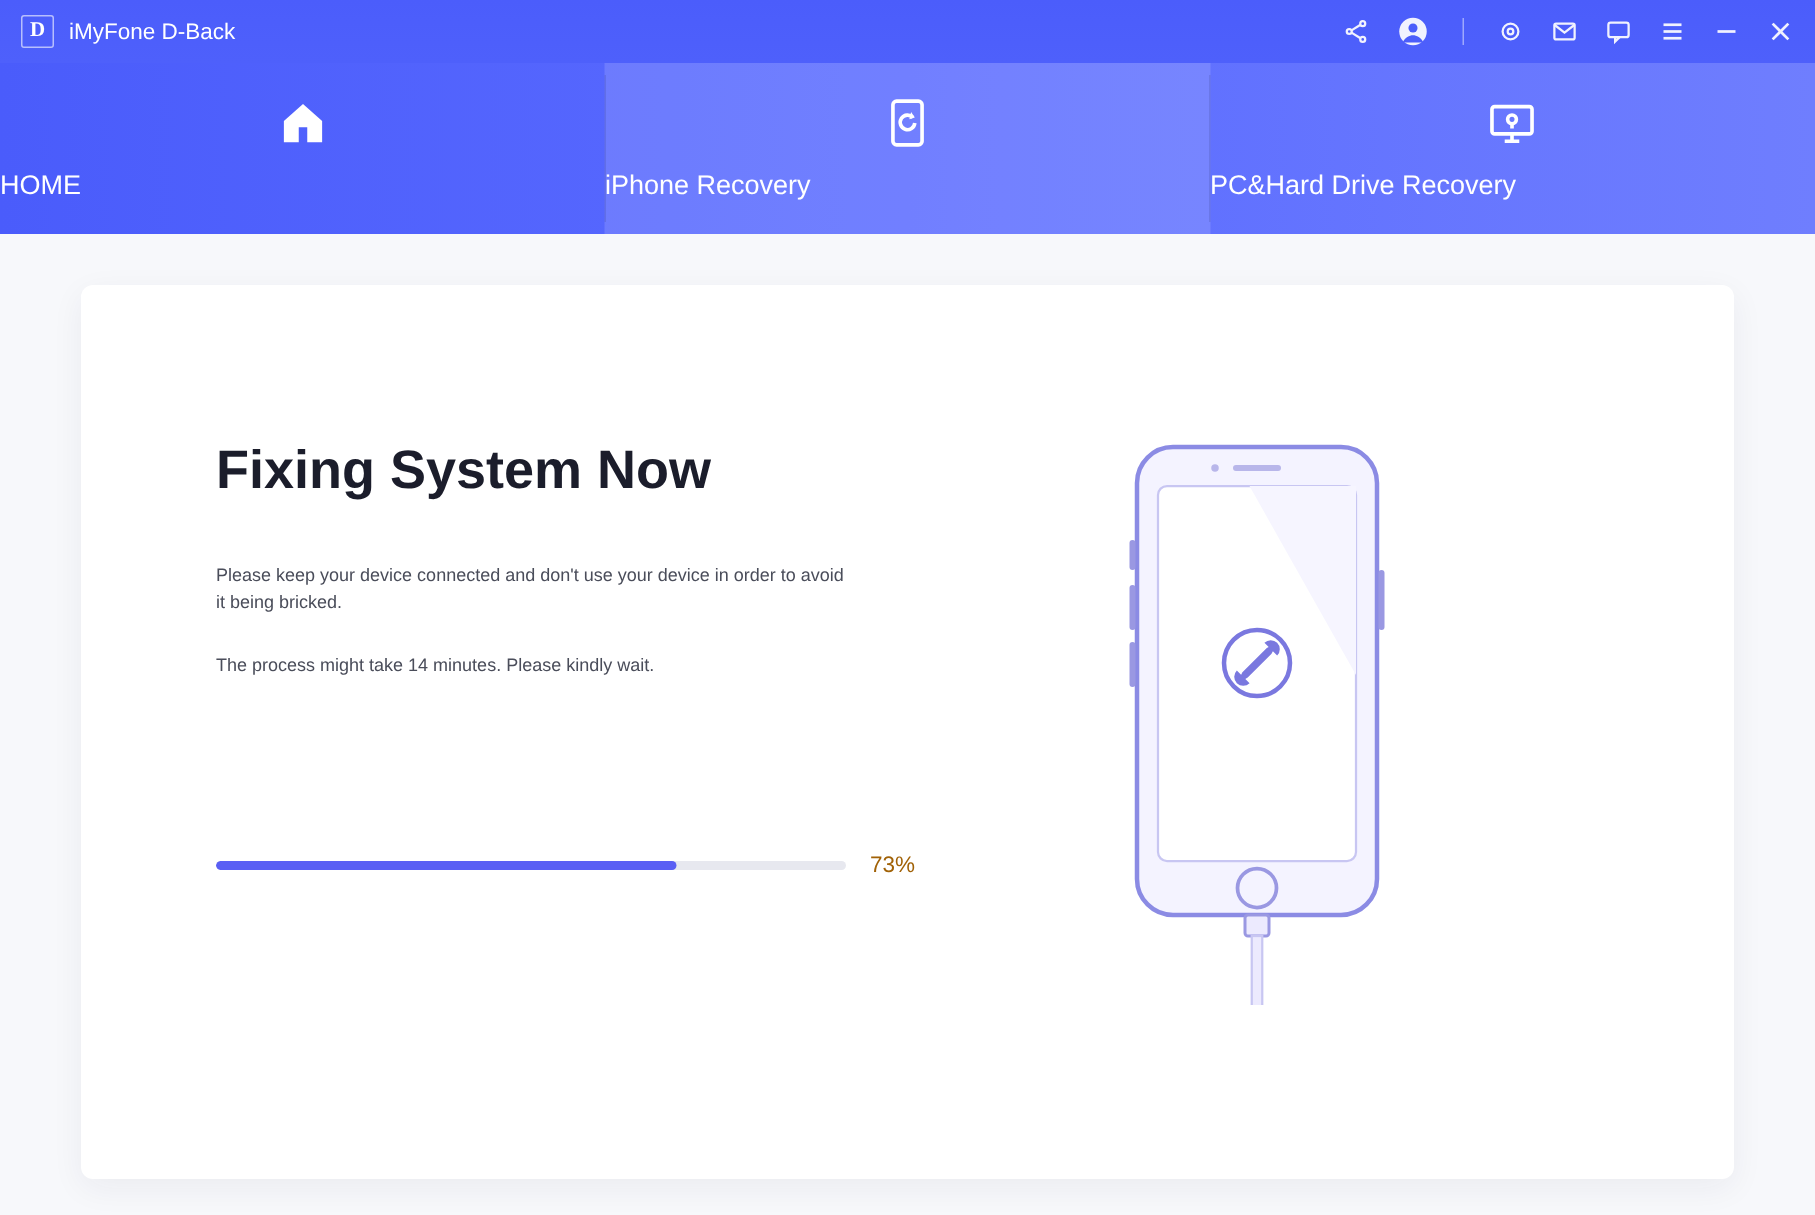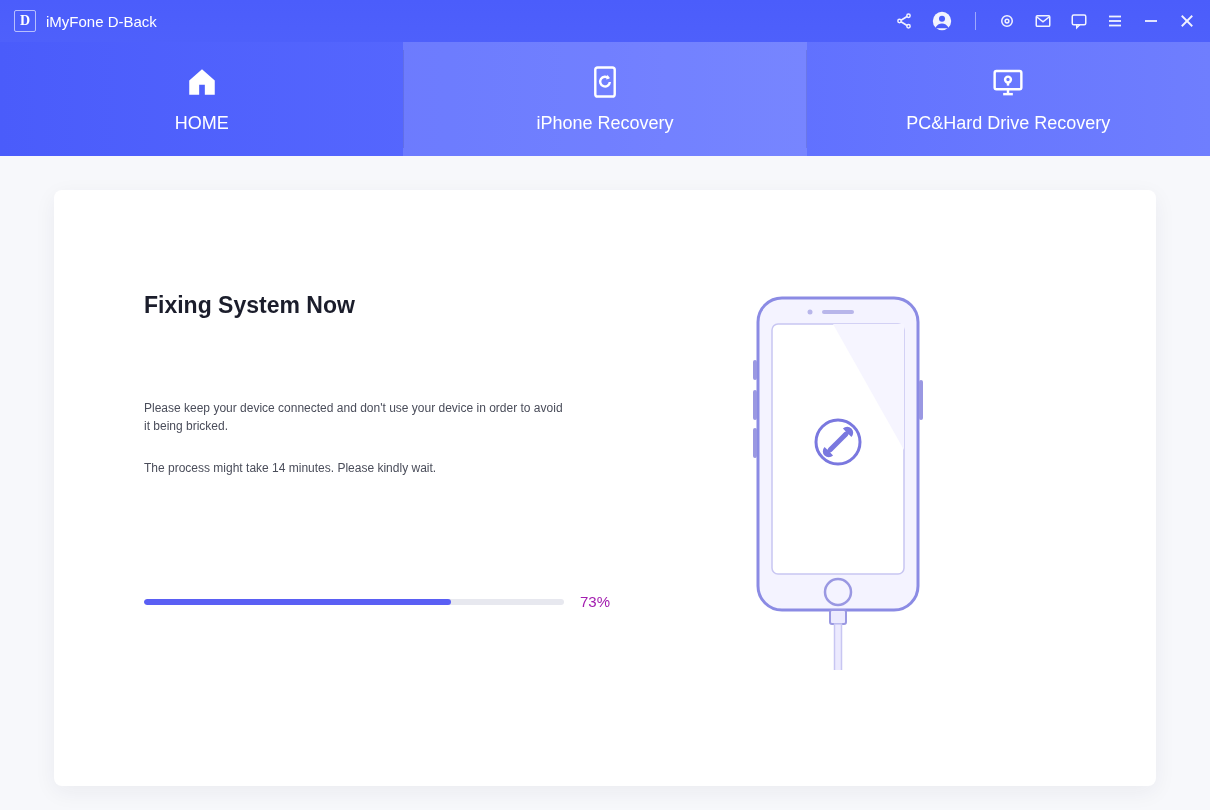--- a/index.html
+++ b/index.html
@@ -27,21 +27,21 @@
   .titlebar svg { display:block; }
 
   
   .navbar {
     height:114px;
     background: linear-gradient(to right,#4a5cfb,#5a6bff,#6f7efe);
     display:flex;
   }
   .navbar .tab {
     flex:1 1 0;
-    display:flex; flex-direction:column; align-items:center; justify-content:center;
+    display:flex; flex-direction:column; justify-content:center;
     color:#fff; font-size:18px; gap:14px; cursor:pointer;
     border-right: none;
     position:relative;
   }
   .navbar .tab.active {
     background: rgba(255,255,255,0.14);
     box-shadow: inset 0 -3px 0 rgba(255,255,255,0);
   }
   .navbar .tab .ticon { height:34px; display:flex; align-items:center; justify-content:center;}
   .navbar .tab .tlabel { font-weight:400; }
@@ -56,28 +56,28 @@
   .content-wrap { flex:1; padding:34px 54px 24px 54px; }
   .card {
     width:100%; height:100%;
     background:#fff; border-radius:8px;
     box-shadow: 0 6px 22px rgba(30,30,60,.06);
     position:relative;
     padding:60px 90px;
     display:flex;
   }
   .left-col { flex:1; padding-top:42px; max-width:520px;}
-  .left-col h1 { font-size:23px; font-weight:700; color:#1b1d2b; margin-bottom:80px;}
+  .left-col h1 { font-size:36px; font-weight:700; color:#1b1d2b; margin-bottom:40px;}
   .left-col p  { font-size:12px; color:#4a4d5a; line-height:1.5; max-width:420px;}
   .left-col p + p { margin-top:24px;}
 
   .progress-row { margin-top:116px; display:flex; align-items:center; gap:16px;}
   .progress-bar-outer { width:420px; height:6px; background:#e7e8ef; border-radius:3px; overflow:hidden;}
   .progress-bar-inner { height:100%; background:#5a5ff4; border-radius:3px; width:73%;}
-  .progress-pct { font-size:15px; color:#a21caf;}
+  .progress-pct { font-size:15px; color:#a16207;}
 
   .right-col { flex:1; display:flex; align-items:flex-start; justify-content:center; padding-top:40px;}
   .phone { position:relative;}
 
   .win-icon { cursor:pointer; }
 </style>
 </head>
 <body>
 
 <div class="window">

